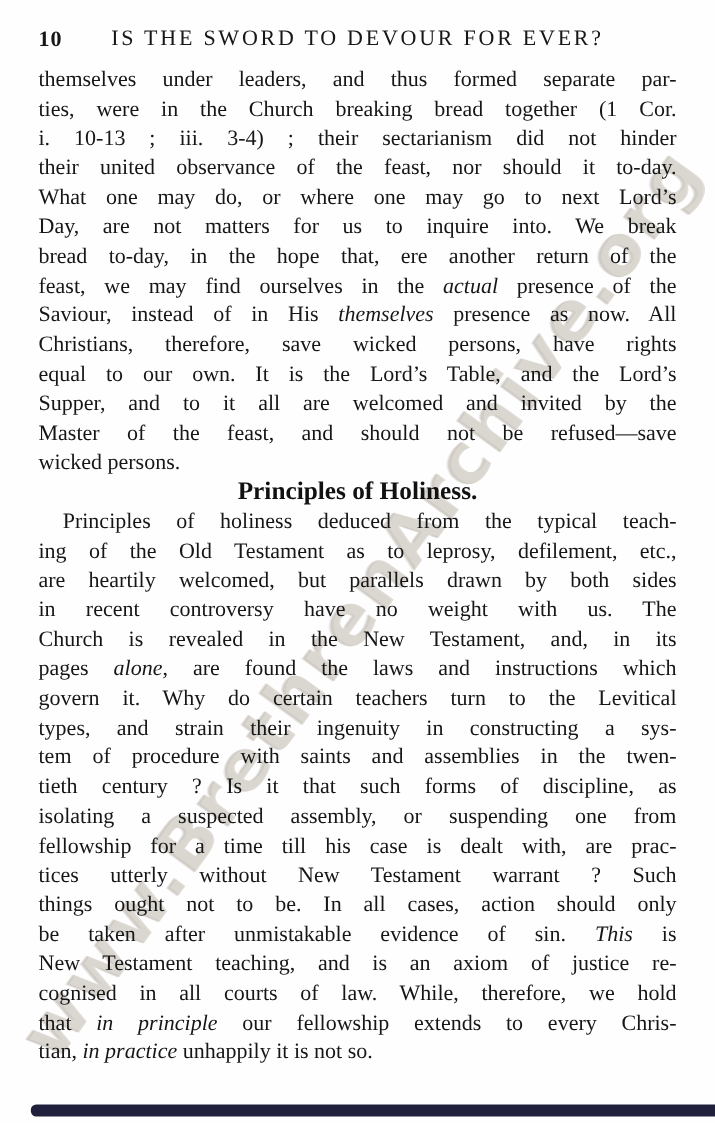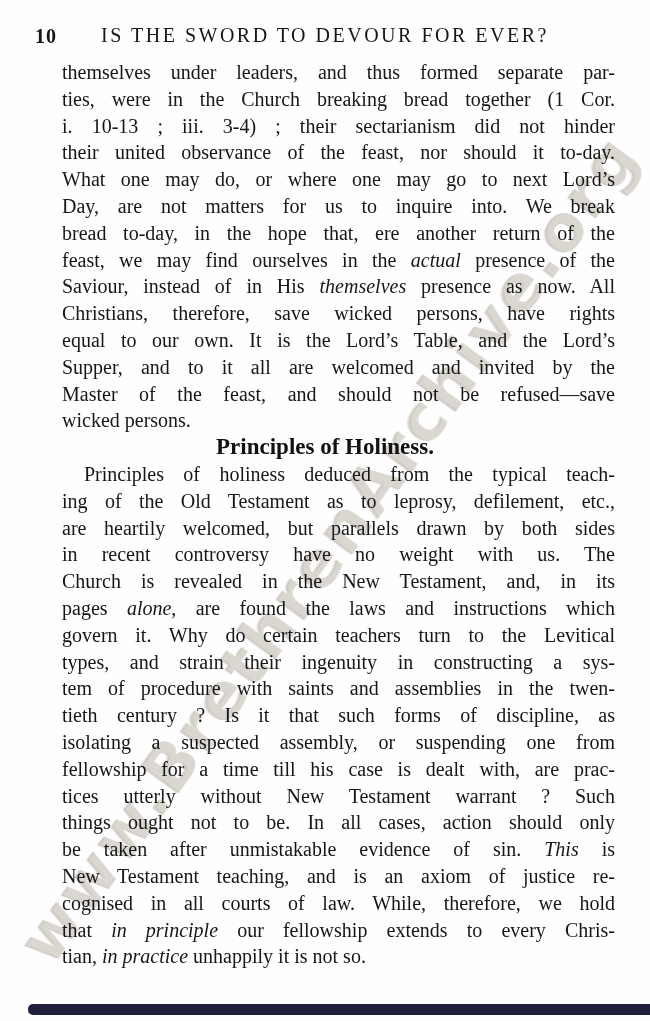--- a/index.html
+++ b/index.html
@@ -54,21 +54,20 @@
     font-size:20px;
     color:#161616;
   }
   .line{
     height:26.8px;
     line-height:26.8px;
     text-align:justify;
     text-align-last:justify;
     white-space:nowrap;
     overflow:visible;
-    margin-left:27px;
   }
   .line.last{
     text-align-last:left;
   }
   .line.indent{
     text-indent:22px;
   }
   .it{font-style:italic;}
   .section-heading{
     height:26.8px;

